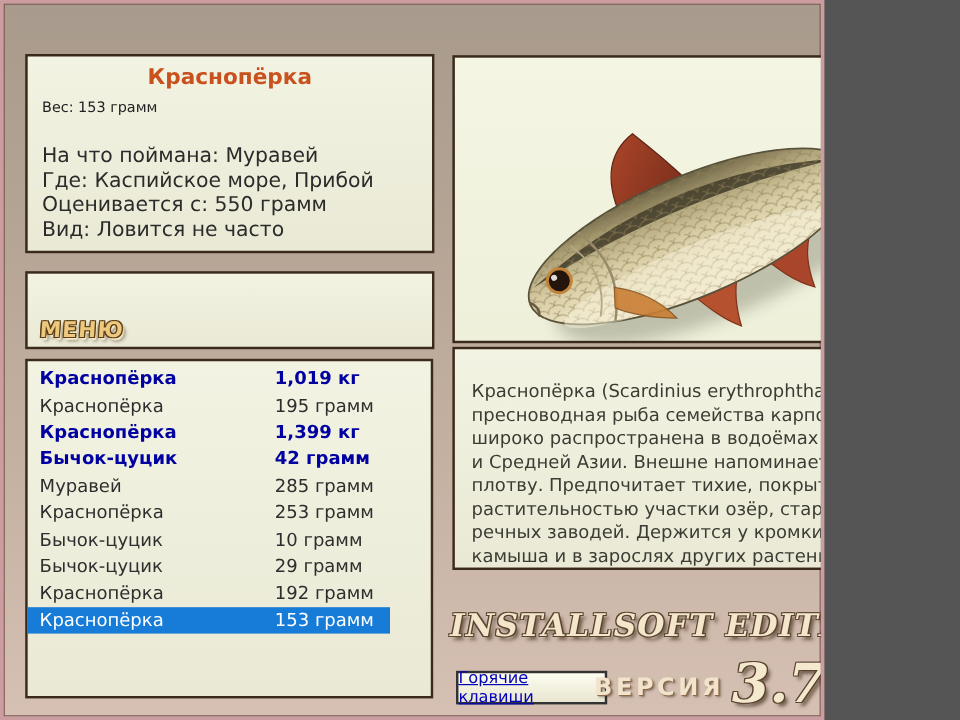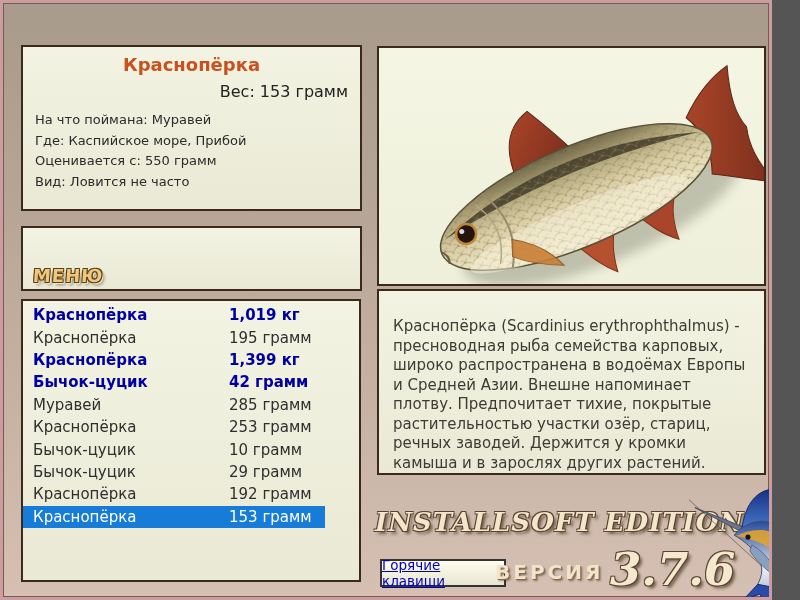--- a/index.html
+++ b/index.html
@@ -1,32 +1,32 @@
 <!DOCTYPE html>
 <html><head>
 <meta charset="utf-8">
 <style>
   html,body{margin:0;padding:0;background:#555;}
   *{box-sizing:border-box;}
   .window{
-    position:relative;width:772px;height:600px;overflow:hidden;
+    position:relative;width:687px;height:600px;overflow:hidden;
     font-family:"DejaVu Sans",sans-serif;
     background:linear-gradient(180deg,#a89a8c 0%,#b4a494 30%,#c4b0a1 62%,#d5c0b3 100%);
     border:3px solid #cc9da0;
     box-shadow:inset 0 0 0 1px #7d5a4e;
   }
   .panel{
     position:absolute;background:linear-gradient(180deg,#f3f3e3,#e9e9d5);
     border:2px solid #3a2a1c;
   }
   
   .info-panel{left:18px;top:42px;width:341px;height:166px;padding:7px 12px 0 12px;}
   .info-title{text-align:center;font-size:18px;font-weight:bold;color:#c8511e;}
-  .info-weight{margin-top:7px;font-size:16px;color:#222;text-align:right;}
-  .info-details{margin-top:9px;font-size:13px;line-height:20.5px;color:#2b2b2b;}
+  .info-weight{margin-top:7px;font-size:12px;color:#222;}
+  .info-details{margin-top:24px;font-size:17px;line-height:20.5px;color:#2b2b2b;}
   .creel-panel{left:18px;top:223px;width:341px;height:65px;}
   .creel-stats{
     position:absolute;right:8px;bottom:5px;text-align:right;
     font-size:16px;font-weight:bold;color:#141414;line-height:19px;
   }
   .menu-button{
     position:absolute;left:10px;bottom:3px;cursor:pointer;
     font-size:18px;font-weight:bold;letter-spacing:1px;
     color:#ecc97e;transform:skewX(-4deg);
     text-shadow:-1px -1px 0 #5f3f16,1px -1px 0 #5f3f16,-1px 1px 0 #5f3f16,

